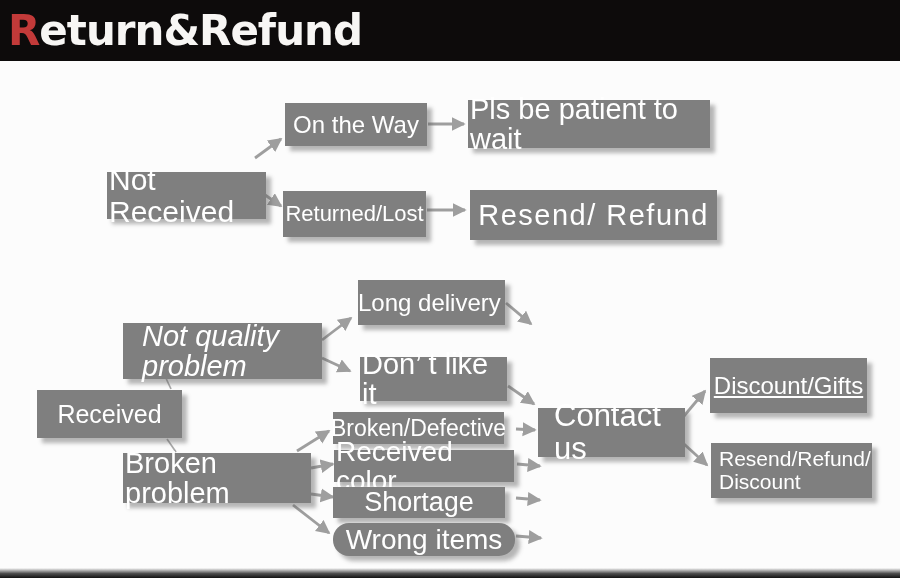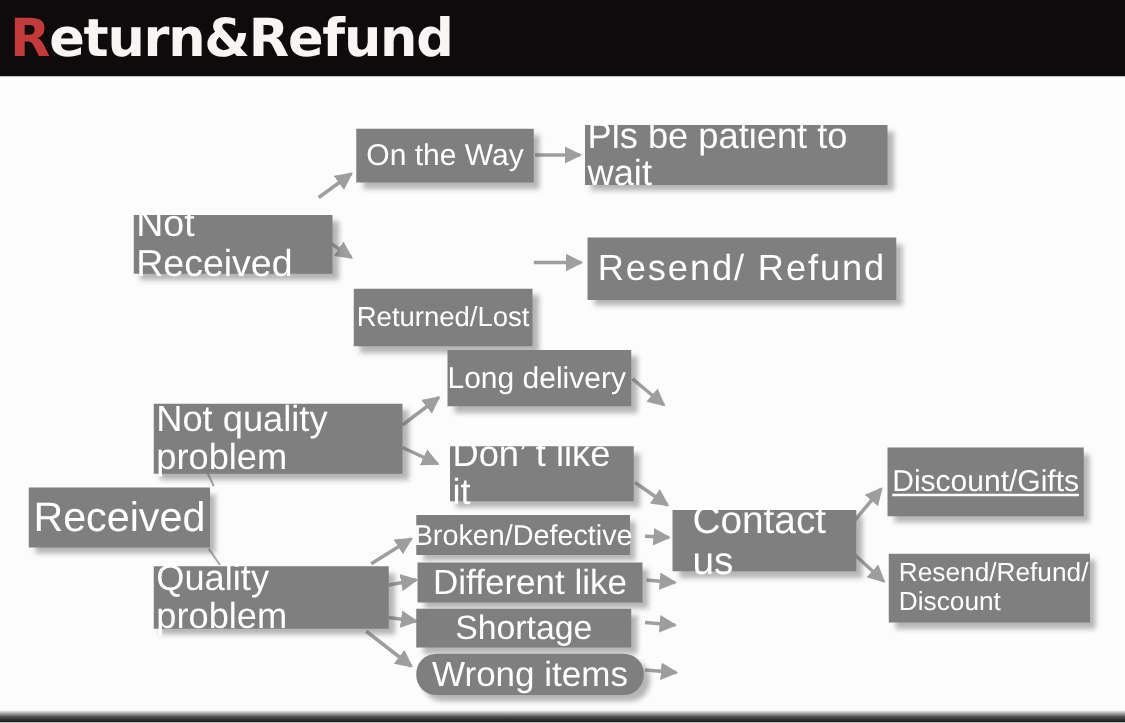--- a/index.html
+++ b/index.html
@@ -95,29 +95,29 @@
         <line x1="517" y1="464" x2="540" y2="466" stroke="#9e9e9e" stroke-width="2.8" stroke-linecap="butt" marker-end="url(#ah)"></line>
         <line x1="516" y1="498" x2="540" y2="500" stroke="#9e9e9e" stroke-width="2.8" stroke-linecap="butt" marker-end="url(#ah)"></line>
         <line x1="516" y1="536" x2="541" y2="538" stroke="#9e9e9e" stroke-width="2.8" stroke-linecap="butt" marker-end="url(#ah)"></line>
         <line x1="684" y1="416" x2="705" y2="391" stroke="#9e9e9e" stroke-width="2.8" stroke-linecap="butt" marker-end="url(#ah)"></line>
         <line x1="684" y1="444" x2="707" y2="465" stroke="#9e9e9e" stroke-width="2.8" stroke-linecap="butt" marker-end="url(#ah)"></line>
       </svg>
 
   <div class="node" style="left: 107px; top: 151px; width: 159px; height: 47px; font-size: 30px; padding: 0px 2px; margin-top: 21px;"><span class="node-label">Not Received</span></div>
       <div class="node" style="left: 285px; top: 103px; width: 142px; height: 43px; font-size: 24px; padding: 0px 2px;"><span class="node-label">On the Way</span></div>
       <div class="node" style="left: 468px; top: 100px; width: 242px; height: 48px; font-size: 29px; padding: 0px 2px;"><span class="node-label">Pls be patient to wait</span></div>
-      <div class="node" style="left: 283px; top: 191px; width: 143px; height: 46px; font-size: 22px; padding: 0px 2px; margin-top: 40px;"><span class="node-label">Returned/Lost</span></div>
+      <div class="node" style="left: 283px; top: 191px; width: 143px; height: 46px; font-size: 22px; padding: 0px 2px;"><span class="node-label">Returned/Lost</span></div>
       <div class="node" style="left: 470px; top: 190px; width: 247px; height: 50px; font-size: 29px; letter-spacing: 1.5px; padding: 0px 2px;"><span class="node-label">Resend/ Refund</span></div>
-      <div class="node" style="left: 123px; top: 323px; width: 199px; height: 56px; font-size: 29px; padding: 0px 2px;"><span class="node-label">Not quality problem</span></div>
-      <div class="node" style="left: 23px; top: 390px; width: 145px; height: 48px; font-size: 33px; padding: 0px 2px;"><span class="node-label">Received</span></div>
+      <div class="node" style="left: 123px; top: 323px; width: 199px; height: 56px; font-size: 29px; padding: 0px 19px; font-style: italic;"><span class="node-label">Not quality problem</span></div>
+      <div class="node" style="left: 37px; top: 390px; width: 145px; height: 48px; font-size: 25px; padding: 0px 2px;"><span class="node-label">Received</span></div>
       <div class="node align-left" style="left: 358px; top: 280px; width: 147px; height: 45px; font-size: 24px; padding-left: 0px;"><span class="node-label">Long delivery</span></div>
       <div class="node" style="left: 360px; top: 357px; width: 147px; height: 44px; font-size: 29px; padding: 0px 2px;"><span class="node-label">Don’ t like it</span></div>
-      <div class="node" style="left: 123px; top: 453px; width: 188px; height: 50px; font-size: 29px; padding: 0px 2px;"><span class="node-label">Quality problem</span></div>
+      <div class="node" style="left: 123px; top: 453px; width: 188px; height: 50px; font-size: 29px; padding: 0px 2px;"><span class="node-label">Broken problem</span></div>
       <div class="node" style="left: 333px; top: 412px; width: 171px; height: 32px; font-size: 23px; padding: 0px 2px;"><span class="node-label">Broken/Defective</span></div>
-      <div class="node" style="left: 334px; top: 450px; width: 180px; height: 32px; font-size: 28px; padding: 0px 2px;"><span class="node-label">Different like</span></div>
+      <div class="node" style="left: 334px; top: 450px; width: 180px; height: 32px; font-size: 28px; padding: 0px 2px;"><span class="node-label">Received color</span></div>
       <div class="node" style="left: 333px; top: 487px; width: 172px; height: 31px; font-size: 27px; padding: 0px 2px;"><span class="node-label">Shortage</span></div>
       <div class="node" style="left: 333px; top: 523px; width: 182px; height: 33px; font-size: 28px; padding: 16px 2px; border-radius: 16px;"><span class="node-label">Wrong items</span></div>
       <div class="node" style="left: 538px; top: 408px; width: 147px; height: 49px; font-size: 31px; padding: 0px 16px;"><span class="node-label">Contact us</span></div>
       <div class="node" style="left: 710px; top: 358px; width: 157px; height: 55px; font-size: 24px; padding: 0px 2px; text-decoration: underline;"><span class="node-label">Discount/Gifts</span></div>
       <div class="node align-left" style="left: 711px; top: 443px; width: 161px; height: 55px; font-size: 21px; padding-left: 8px;"><span class="node-label">Resend/Refund/
 Discount</span></div>
     </div>
 
   <div class="bottom-strip"></div>
 

